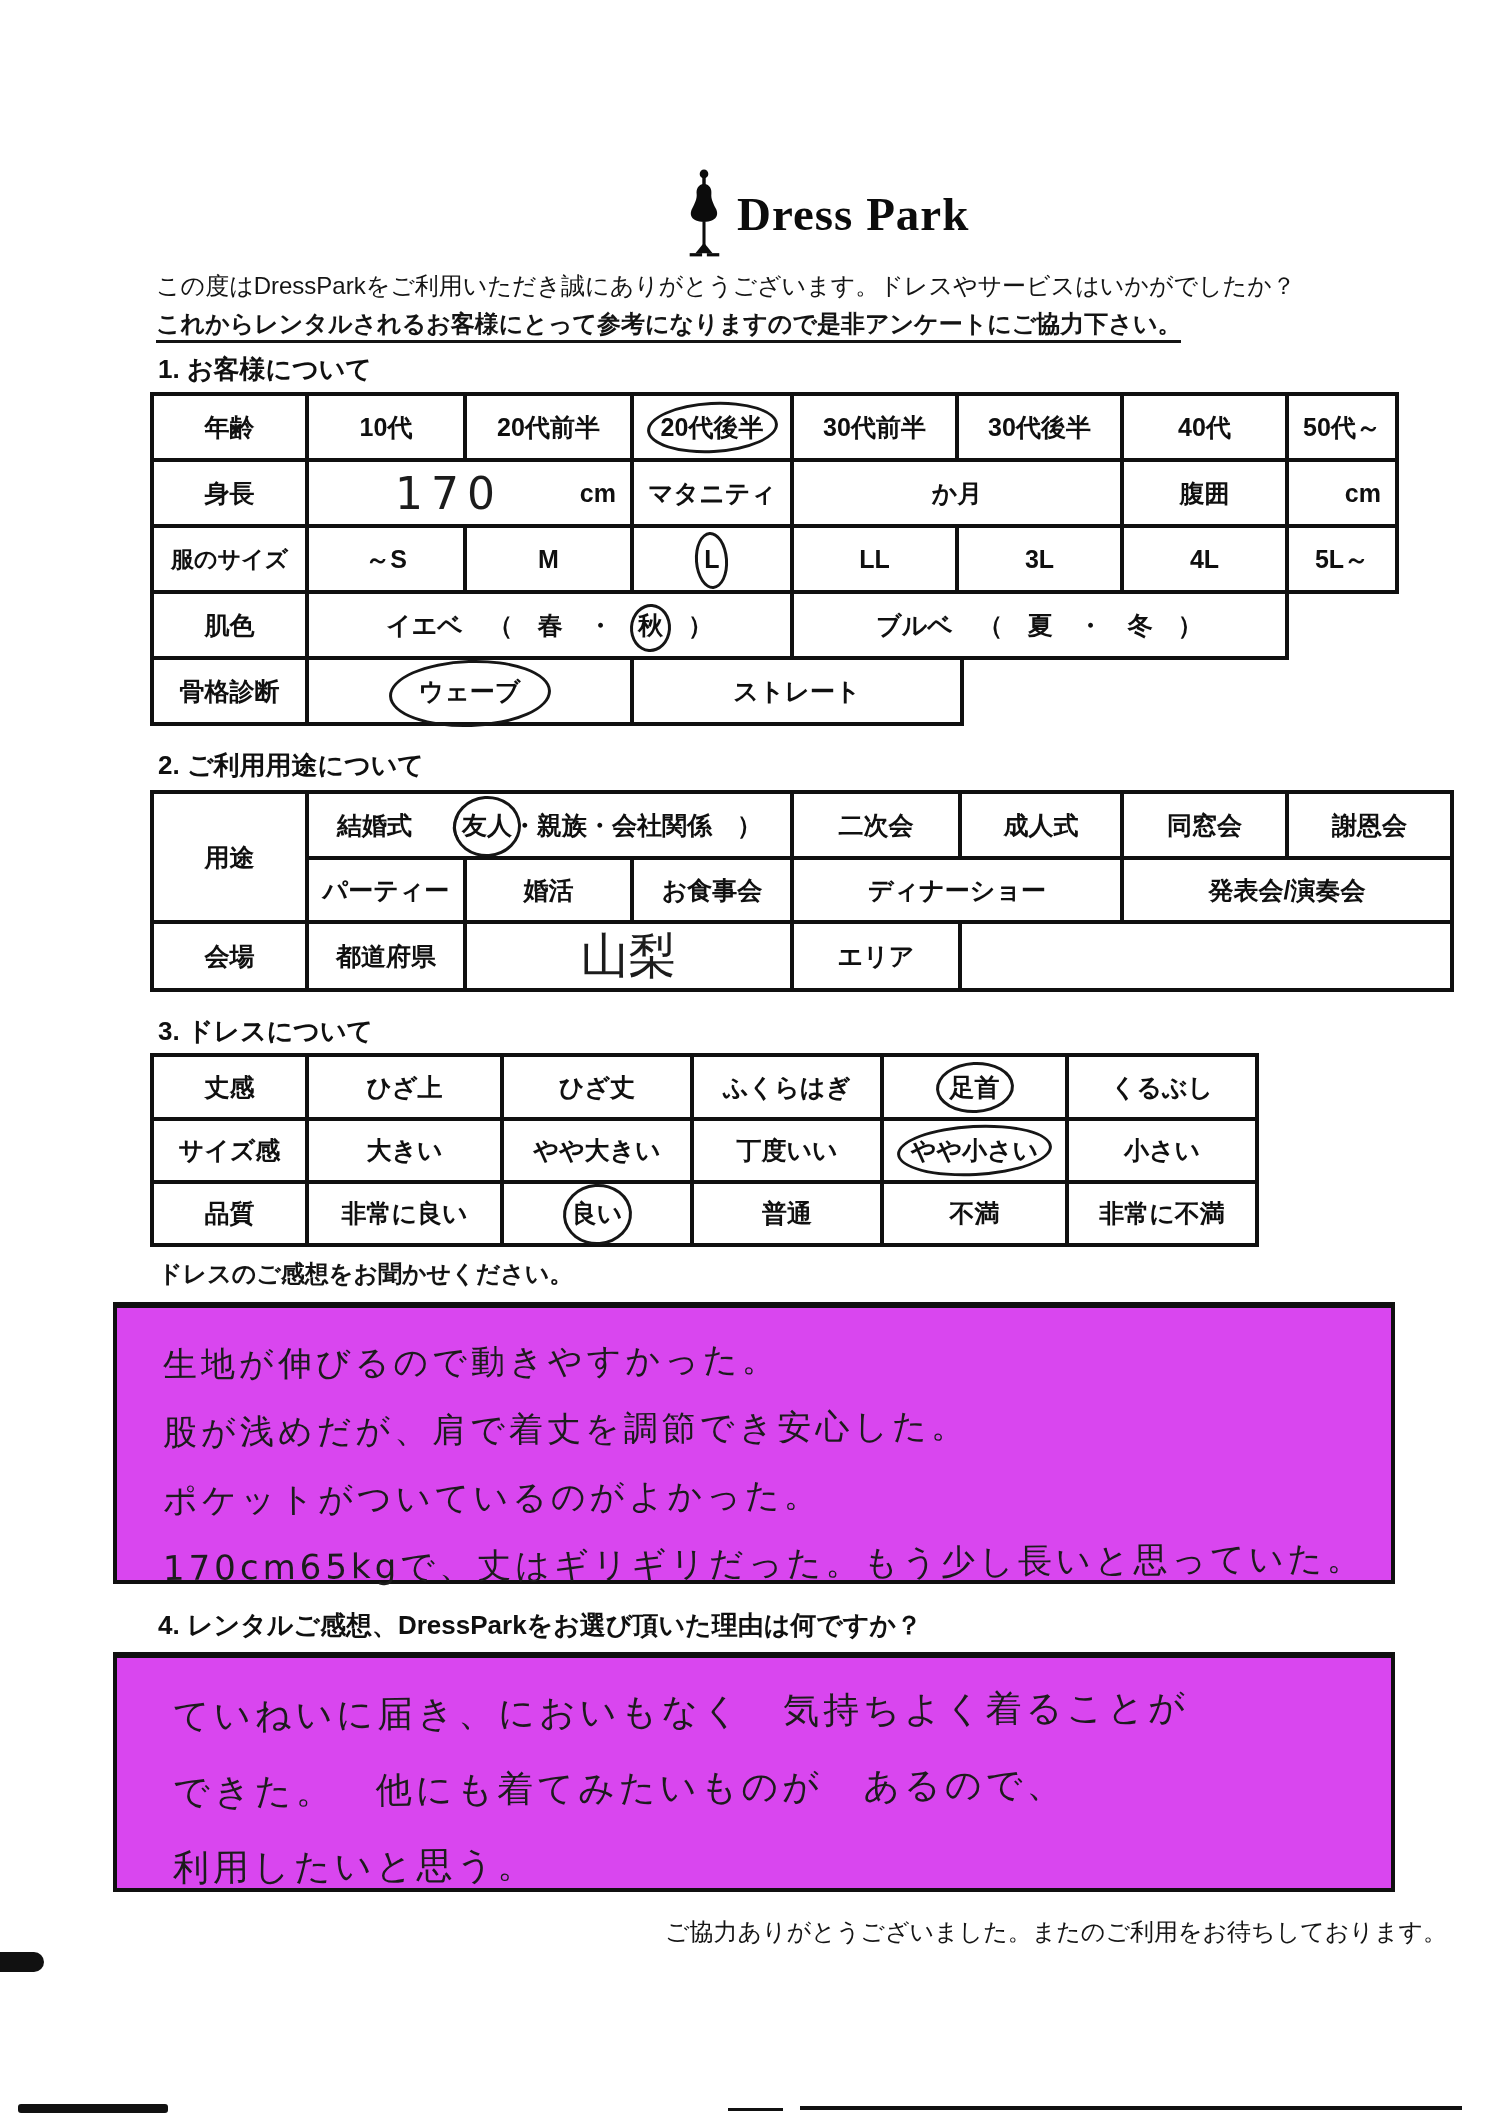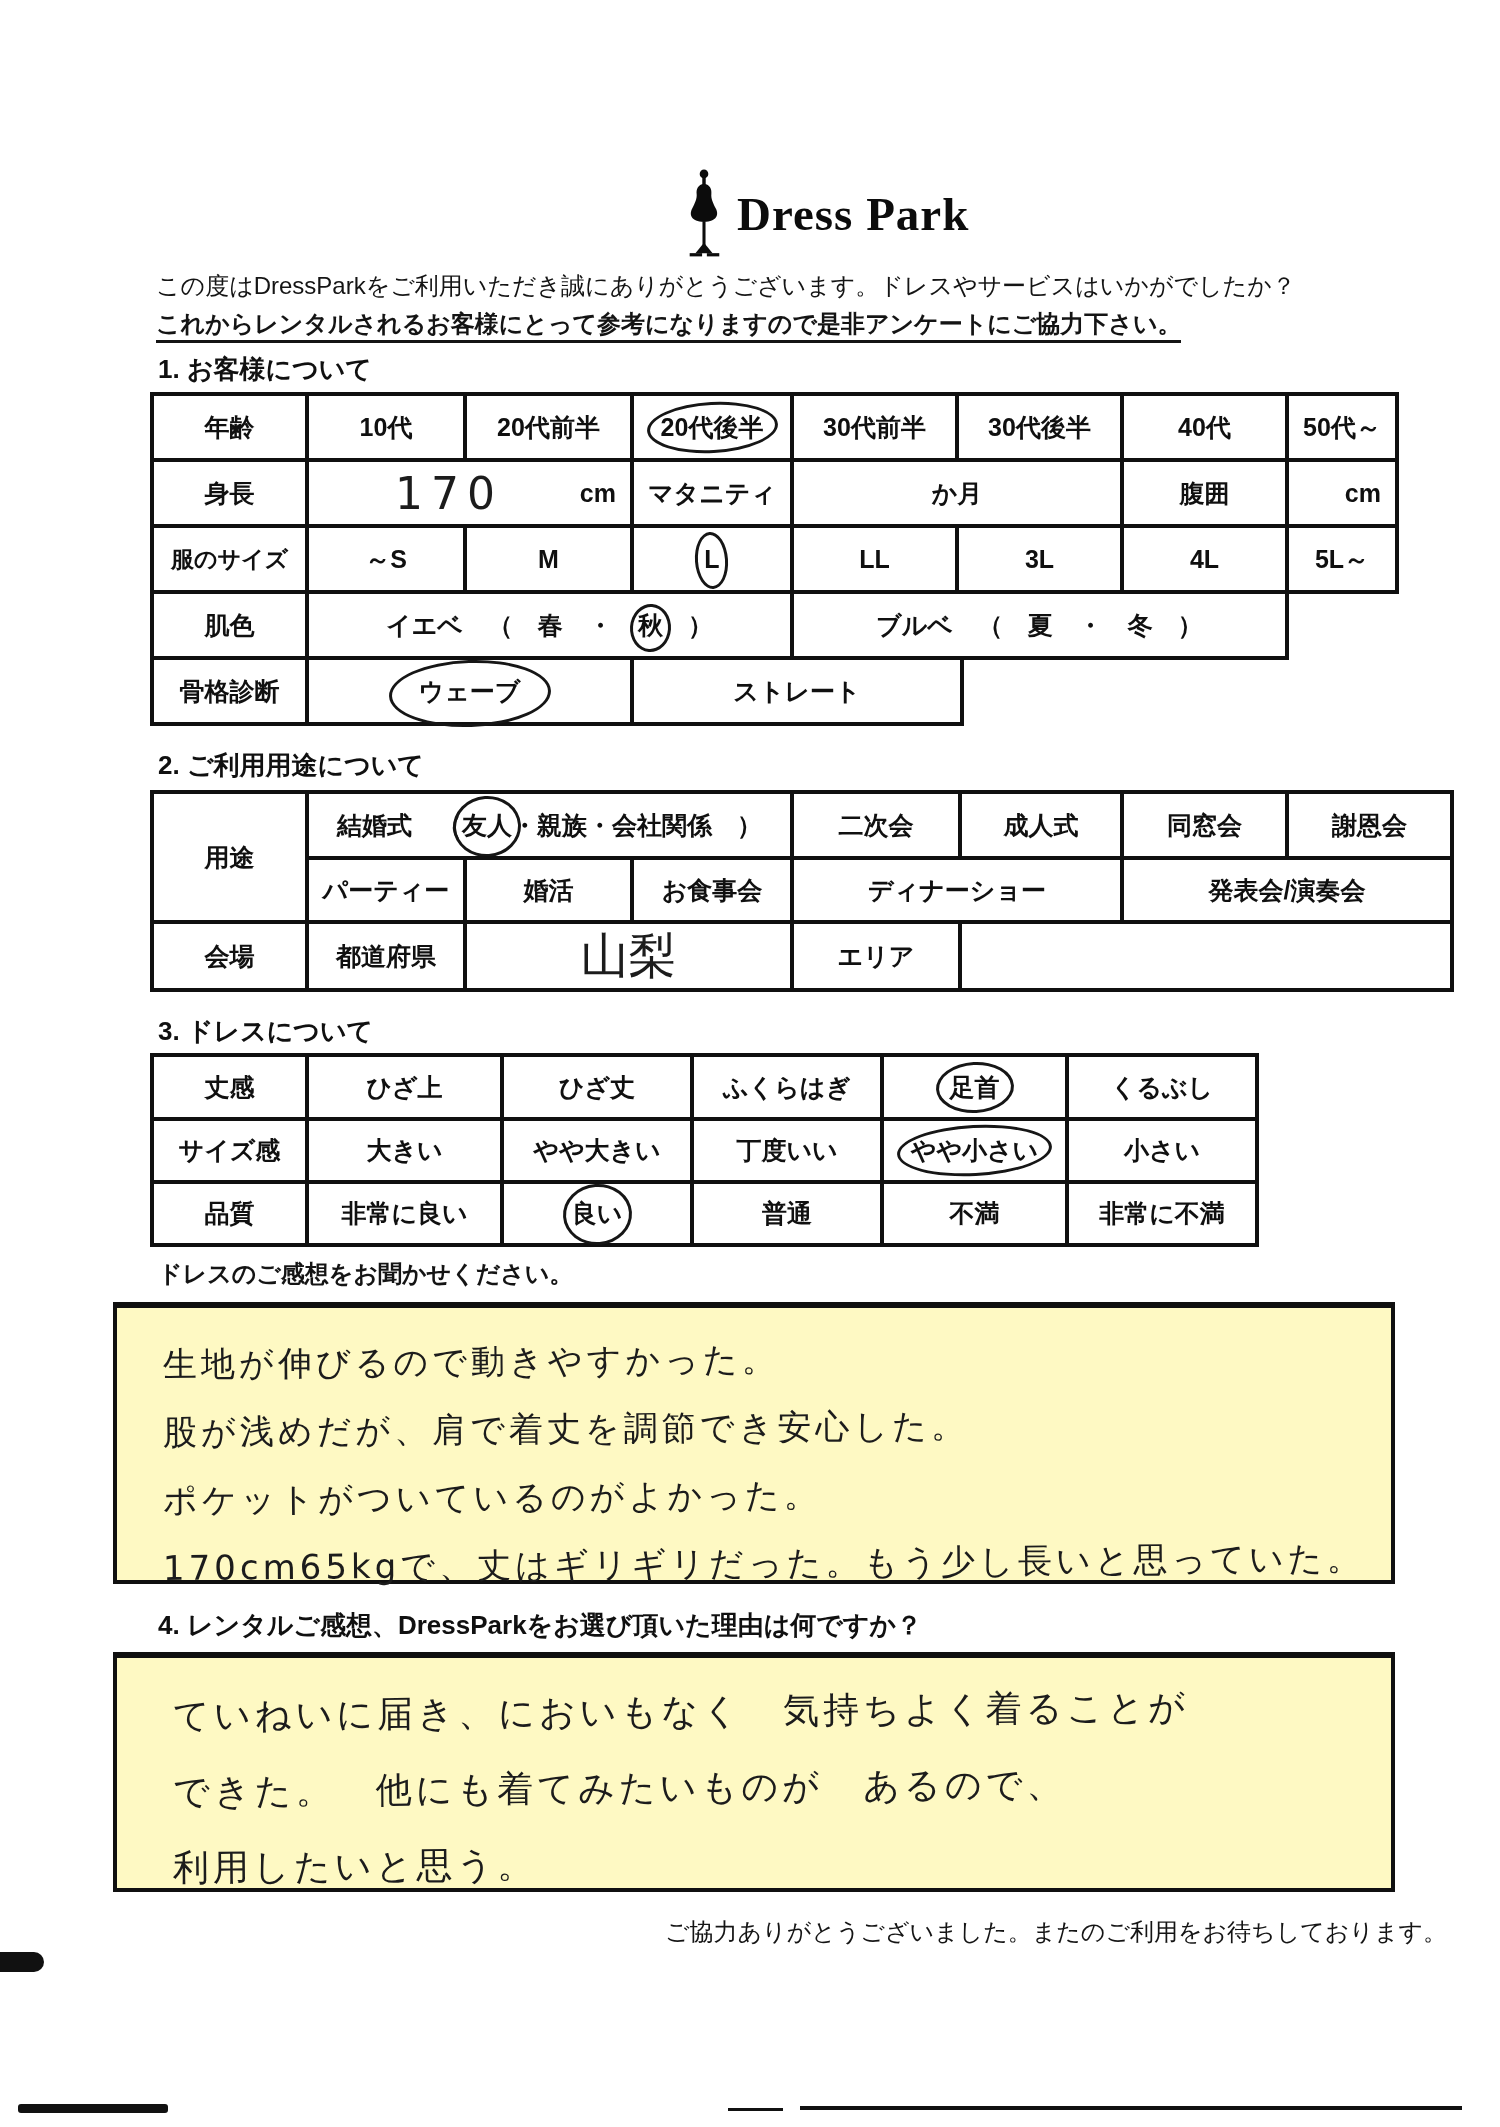--- a/index.html
+++ b/index.html
@@ -26,21 +26,21 @@
   .cell.sp{justify-content:space-between;padding:0 14px 0 86px;}
   
   .circ{position:relative;display:inline-block;}
   .circ::after{content:"";position:absolute;left:-14px;right:-14px;top:-9px;bottom:-9px;
     border:3px solid #161616;border-radius:50%;transform:rotate(-3deg);pointer-events:none;}
   .circ.lg::after{left:-30px;right:-30px;top:-15px;bottom:-19px;transform:rotate(-2deg);}
   .circ.tight::after{left:-8px;right:-8px;top:-5px;bottom:-10px;transform:rotate(4deg);}
   .circ.tall::after{left:-9px;right:-9px;top:-13px;bottom:-15px;transform:rotate(-4deg);}
   
   .hand{font-family:"DejaVu Sans",sans-serif;font-weight:400;color:#1c1c1c;}
-  .hbox{position:absolute;box-sizing:border-box;border:4px solid #101010;border-top-width:6px;background:#fef9c3;}
+  .hbox{position:absolute;box-sizing:border-box;border:4px solid #101010;border-top-width:6px;background:#d946ef;}
   .hline{font-size:34px;letter-spacing:4px;line-height:68px;white-space:nowrap;transform:rotate(-0.5deg);transform-origin:left center;}
   .hbox2 .hline{font-size:36px;line-height:76px;}
   
   .smudge{position:absolute;background:#111;}
 </style>
 </head>
 <body>
 
 <div id="page">
 

